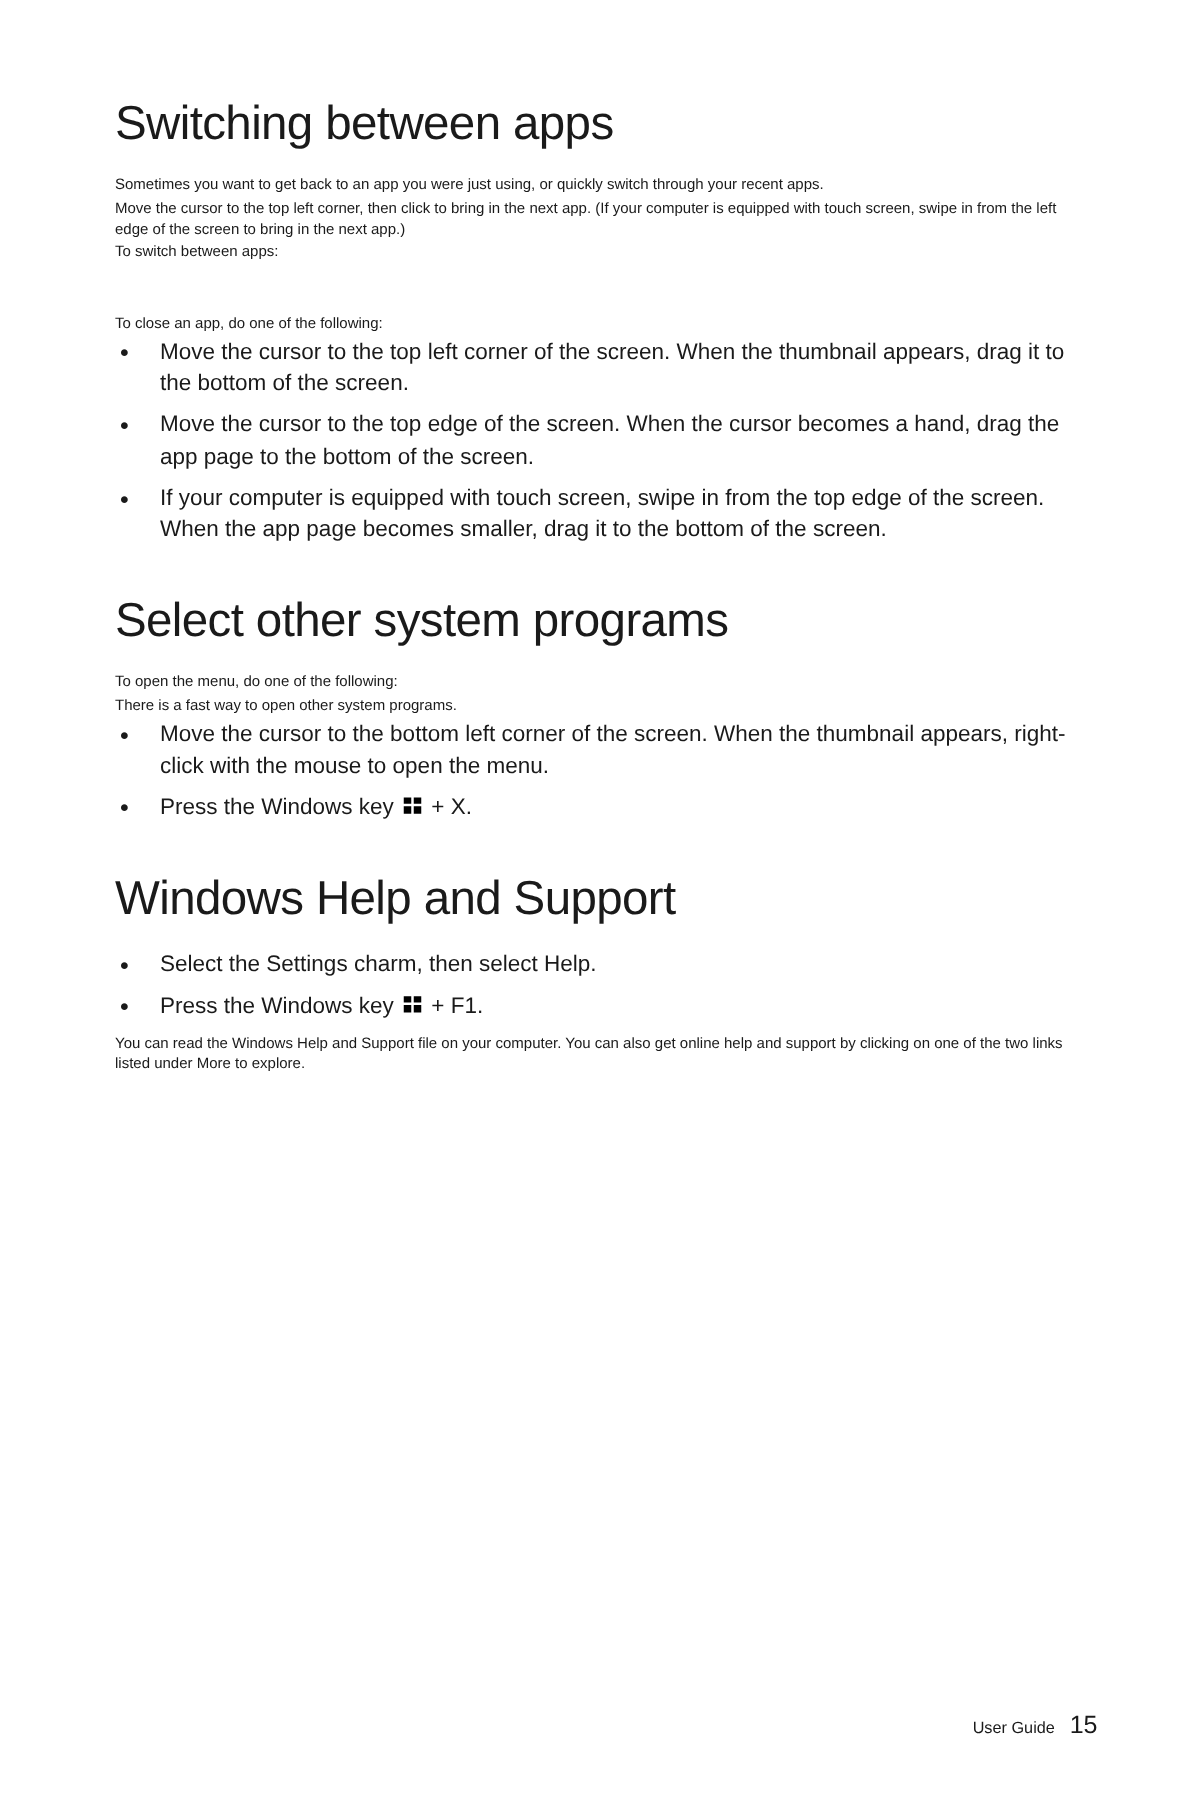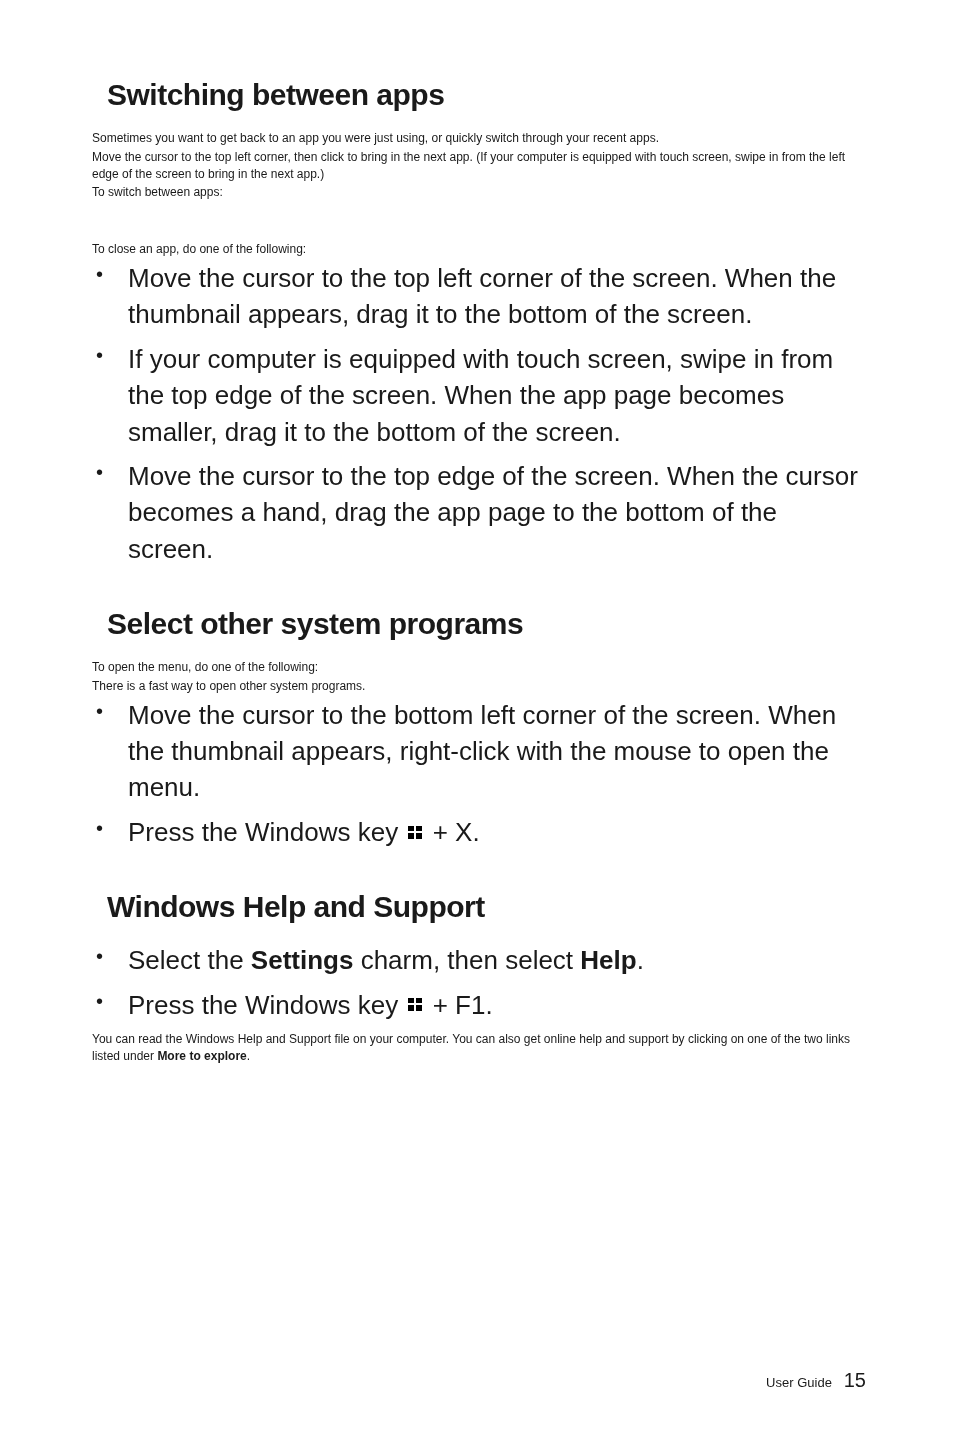--- a/index.html
+++ b/index.html
@@ -10,54 +10,53 @@
     body {
       width: 954px;
       height: 1452px;
       background: #ffffff;
       font-family: Arial, Helvetica, sans-serif;
       color: #1a1a1a;
       padding: 78px 88px 60px 92px;
       position: relative;
     }
     h2 {
-      font-size: 30px;
-      font-weight: bold;
+      font-size: 38px;
+      font-weight: normal;
       margin-bottom: 18px;
       letter-spacing: -0.5px;
-      margin-left: 15px;
     }
     .body-text {
       font-size: 12px;
       line-height: 1.4;
       font-weight: 300;
       margin-bottom: 2px;
     }
     .section {
       margin-bottom: 40px;
     }
     ul {
       list-style: none;
     }
     li {
-      font-size: 26px;
+      font-size: 18px;
       line-height: 1.4;
       font-weight: 300;
       padding-left: 36px;
       position: relative;
       margin-bottom: 8px;
     }
     li::before {
       content: "•";
       position: absolute;
       left: 4px;
       font-size: 20px;
     }
     .bold {
-      font-weight: bold;
+      font-weight: normal;
       margin-top: 48px;
     }
     .winkey {
       display: inline-block;
       width: 14px;
       height: 13px;
       vertical-align: middle;
       position: relative;
       top: -2px;
       margin: 0 3px;
@@ -92,21 +91,21 @@
       position: absolute;
       bottom: 0;
       right: 0;
       width: 6px;
       height: 6px;
       background: #000;
     }
     .footer {
       position: absolute;
       bottom: 60px;
-      right: 88px;
+      right: 76px;
       font-size: 14px;
     }
     .footer .label {
       font-weight: 300;
       margin-right: 8px;
       font-size: 13px;
     }
     .footer .pagenum {
       font-size: 20px;
       font-weight: 300;
@@ -120,22 +119,22 @@
   <h2>Switching between apps</h2>
   <p class="body-text">Sometimes you want to get back to an app you were just using, or quickly switch through your recent apps.</p>
   <p class="body-text">Move the cursor to the top left corner, then click to bring in the next app. (If your computer is equipped with touch screen, swipe in from the left edge of the screen to bring in the next app.)</p>
   <p class="body-text">To switch between apps:</p>
 </div>
 
 <div class="section">
   <p class="body-text">To close an app, do one of the following:</p>
   <ul>
     <li>Move the cursor to the top left corner of the screen. When the thumbnail appears, drag it to the bottom of the screen.</li>
+    <li>Move the cursor to the top edge of the screen. When the cursor becomes a hand, drag the app page to the bottom of the screen.</li>
     <li>If your computer is equipped with touch screen, swipe in from the top edge of the screen. When the app page becomes smaller, drag it to the bottom of the screen.</li>
-    <li>Move the cursor to the top edge of the screen. When the cursor becomes a hand, drag the app page to the bottom of the screen.</li>
   </ul>
 </div>
 
 <div class="section">
   <h2>Select other system programs</h2>
   <p class="body-text">To open the menu, do one of the following:</p>
   <p class="body-text">There is a fast way to open other system programs.</p>
   <ul>
     <li>Move the cursor to the bottom left corner of the screen. When the thumbnail appears, right-click with the mouse to open the menu.</li>
     <li>

